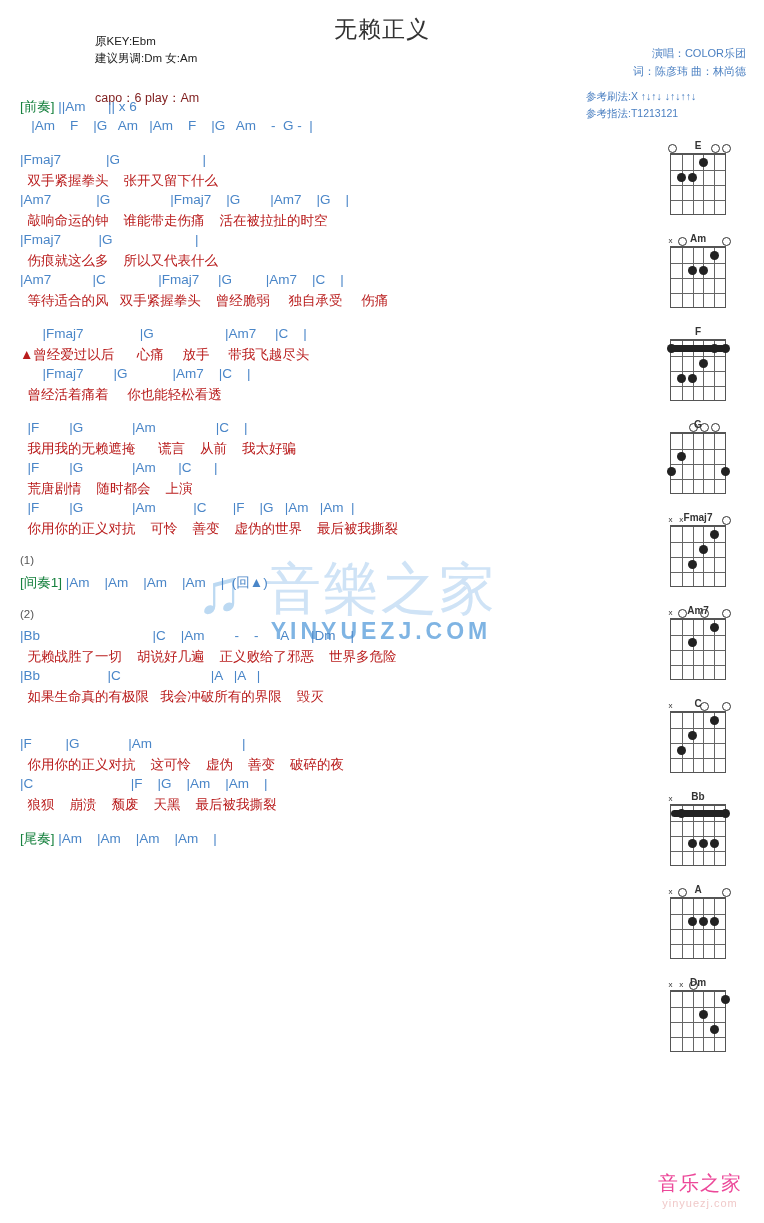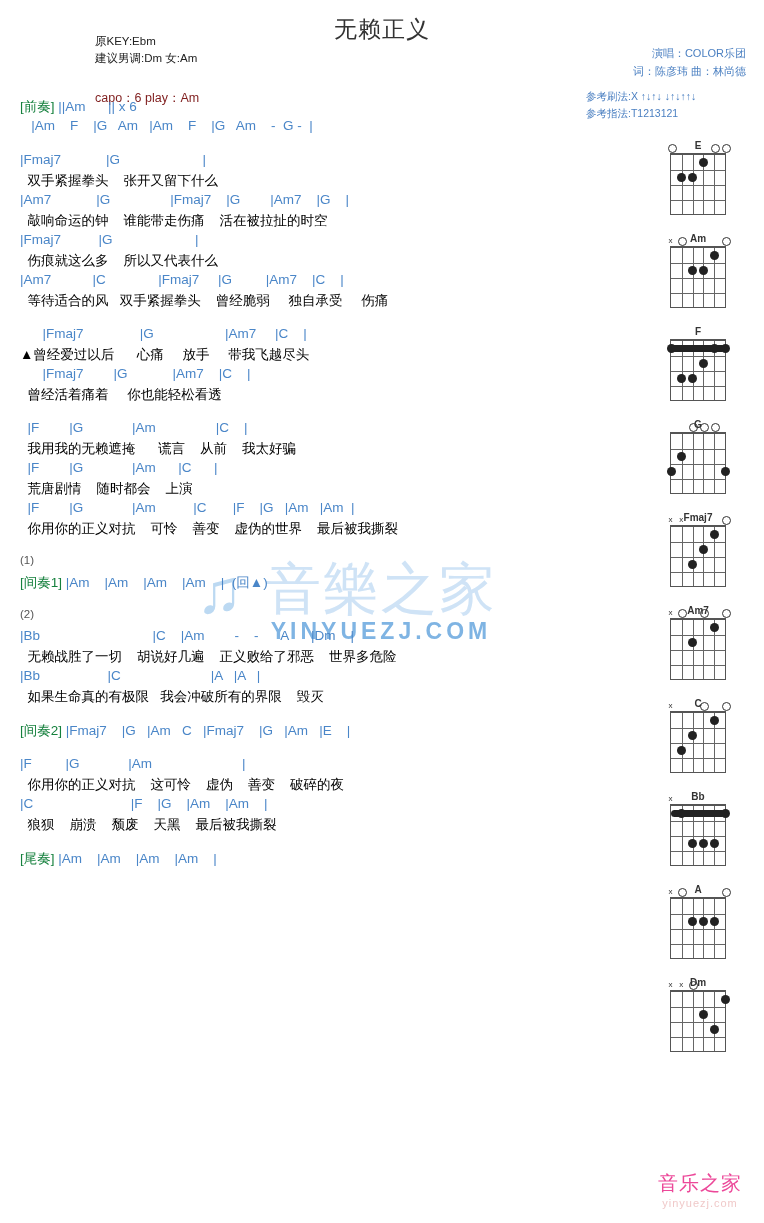--- a/index.html
+++ b/index.html
@@ -16,21 +16,21 @@
   }
   .meta-left{position:absolute;left:95px;top:33px;font-size:11.5px;color:#222;line-height:17px;}
   .capo{color:#7f1d1d;font-size:12.5px;margin-top:23px;}
   .meta-right{position:absolute;right:18px;top:44px;font-size:11px;color:#4a7fc1;text-align:right;line-height:18px;}
   .rhythm{position:absolute;right:18px;top:88px;font-size:10.5px;color:#4a7fc1;text-align:left;line-height:17px;width:160px;}
 
   
   .sheet{position:absolute;left:20px;top:98px;width:590px;}
   .line{position:relative;height:20px;font-size:13.5px;white-space:pre;}
   .chordline{color:#4a86c8;font-size:13.5px;letter-spacing:0px;}
-  .lyricline{color:#000000;font-size:13.5px;}
+  .lyricline{color:#b91c1c;font-size:13.5px;}
   .tag{color:#15803d;}
   .gap{height:14px;}
   .smallnum{color:#555;font-size:11.5px;}
 
   
   .chords{position:absolute;right:6px;top:140px;width:120px;}
   .chordbox{position:relative;width:66px;margin:0 auto 18px auto;}
   .chordname{text-align:center;font-size:10px;color:#333;margin-bottom:2px;font-weight:bold;}
   .grid{position:relative;width:56px;height:62px;margin:0 auto;border:1px solid #555;border-top:2px solid #555;box-sizing:border-box;}
   .grid .v{position:absolute;top:0;bottom:0;width:1px;background:#666;}
@@ -138,23 +138,20 @@
     </div>
     <div>
       <div class="line chordline"><span>|Bb                              |C    |Am        -    -      A      |Dm    |</span></div>
       <div class="line lyricline">  无赖战胜了一切    胡说好几遍    正义败给了邪恶    世界多危险</div>
     </div>
     <div>
       <div class="line chordline"><span>|Bb                  |C                        |A   |A   |</span></div>
       <div class="line lyricline">  如果生命真的有极限   我会冲破所有的界限    毁灭</div>
     </div>
     <div class="gap"></div>
-    <div>
-      <div class="line chordline"><span class="tag">[间奏2] </span><span>|Fmaj7    |G   |Am   C   |Fmaj7    |G   |Am   |E    |</span></div>
-    </div>
     <div class="gap"></div>
     <div>
       <div class="line chordline"><span>|F         |G             |Am                        |</span></div>
       <div class="line lyricline">  你用你的正义对抗    这可怜    虚伪    善变    破碎的夜</div>
     </div>
     <div>
       <div class="line chordline"><span>|C                          |F    |G    |Am    |Am    |</span></div>
       <div class="line lyricline">  狼狈    崩溃    颓废    天黑    最后被我撕裂</div>
     </div>
     <div class="gap"></div>

